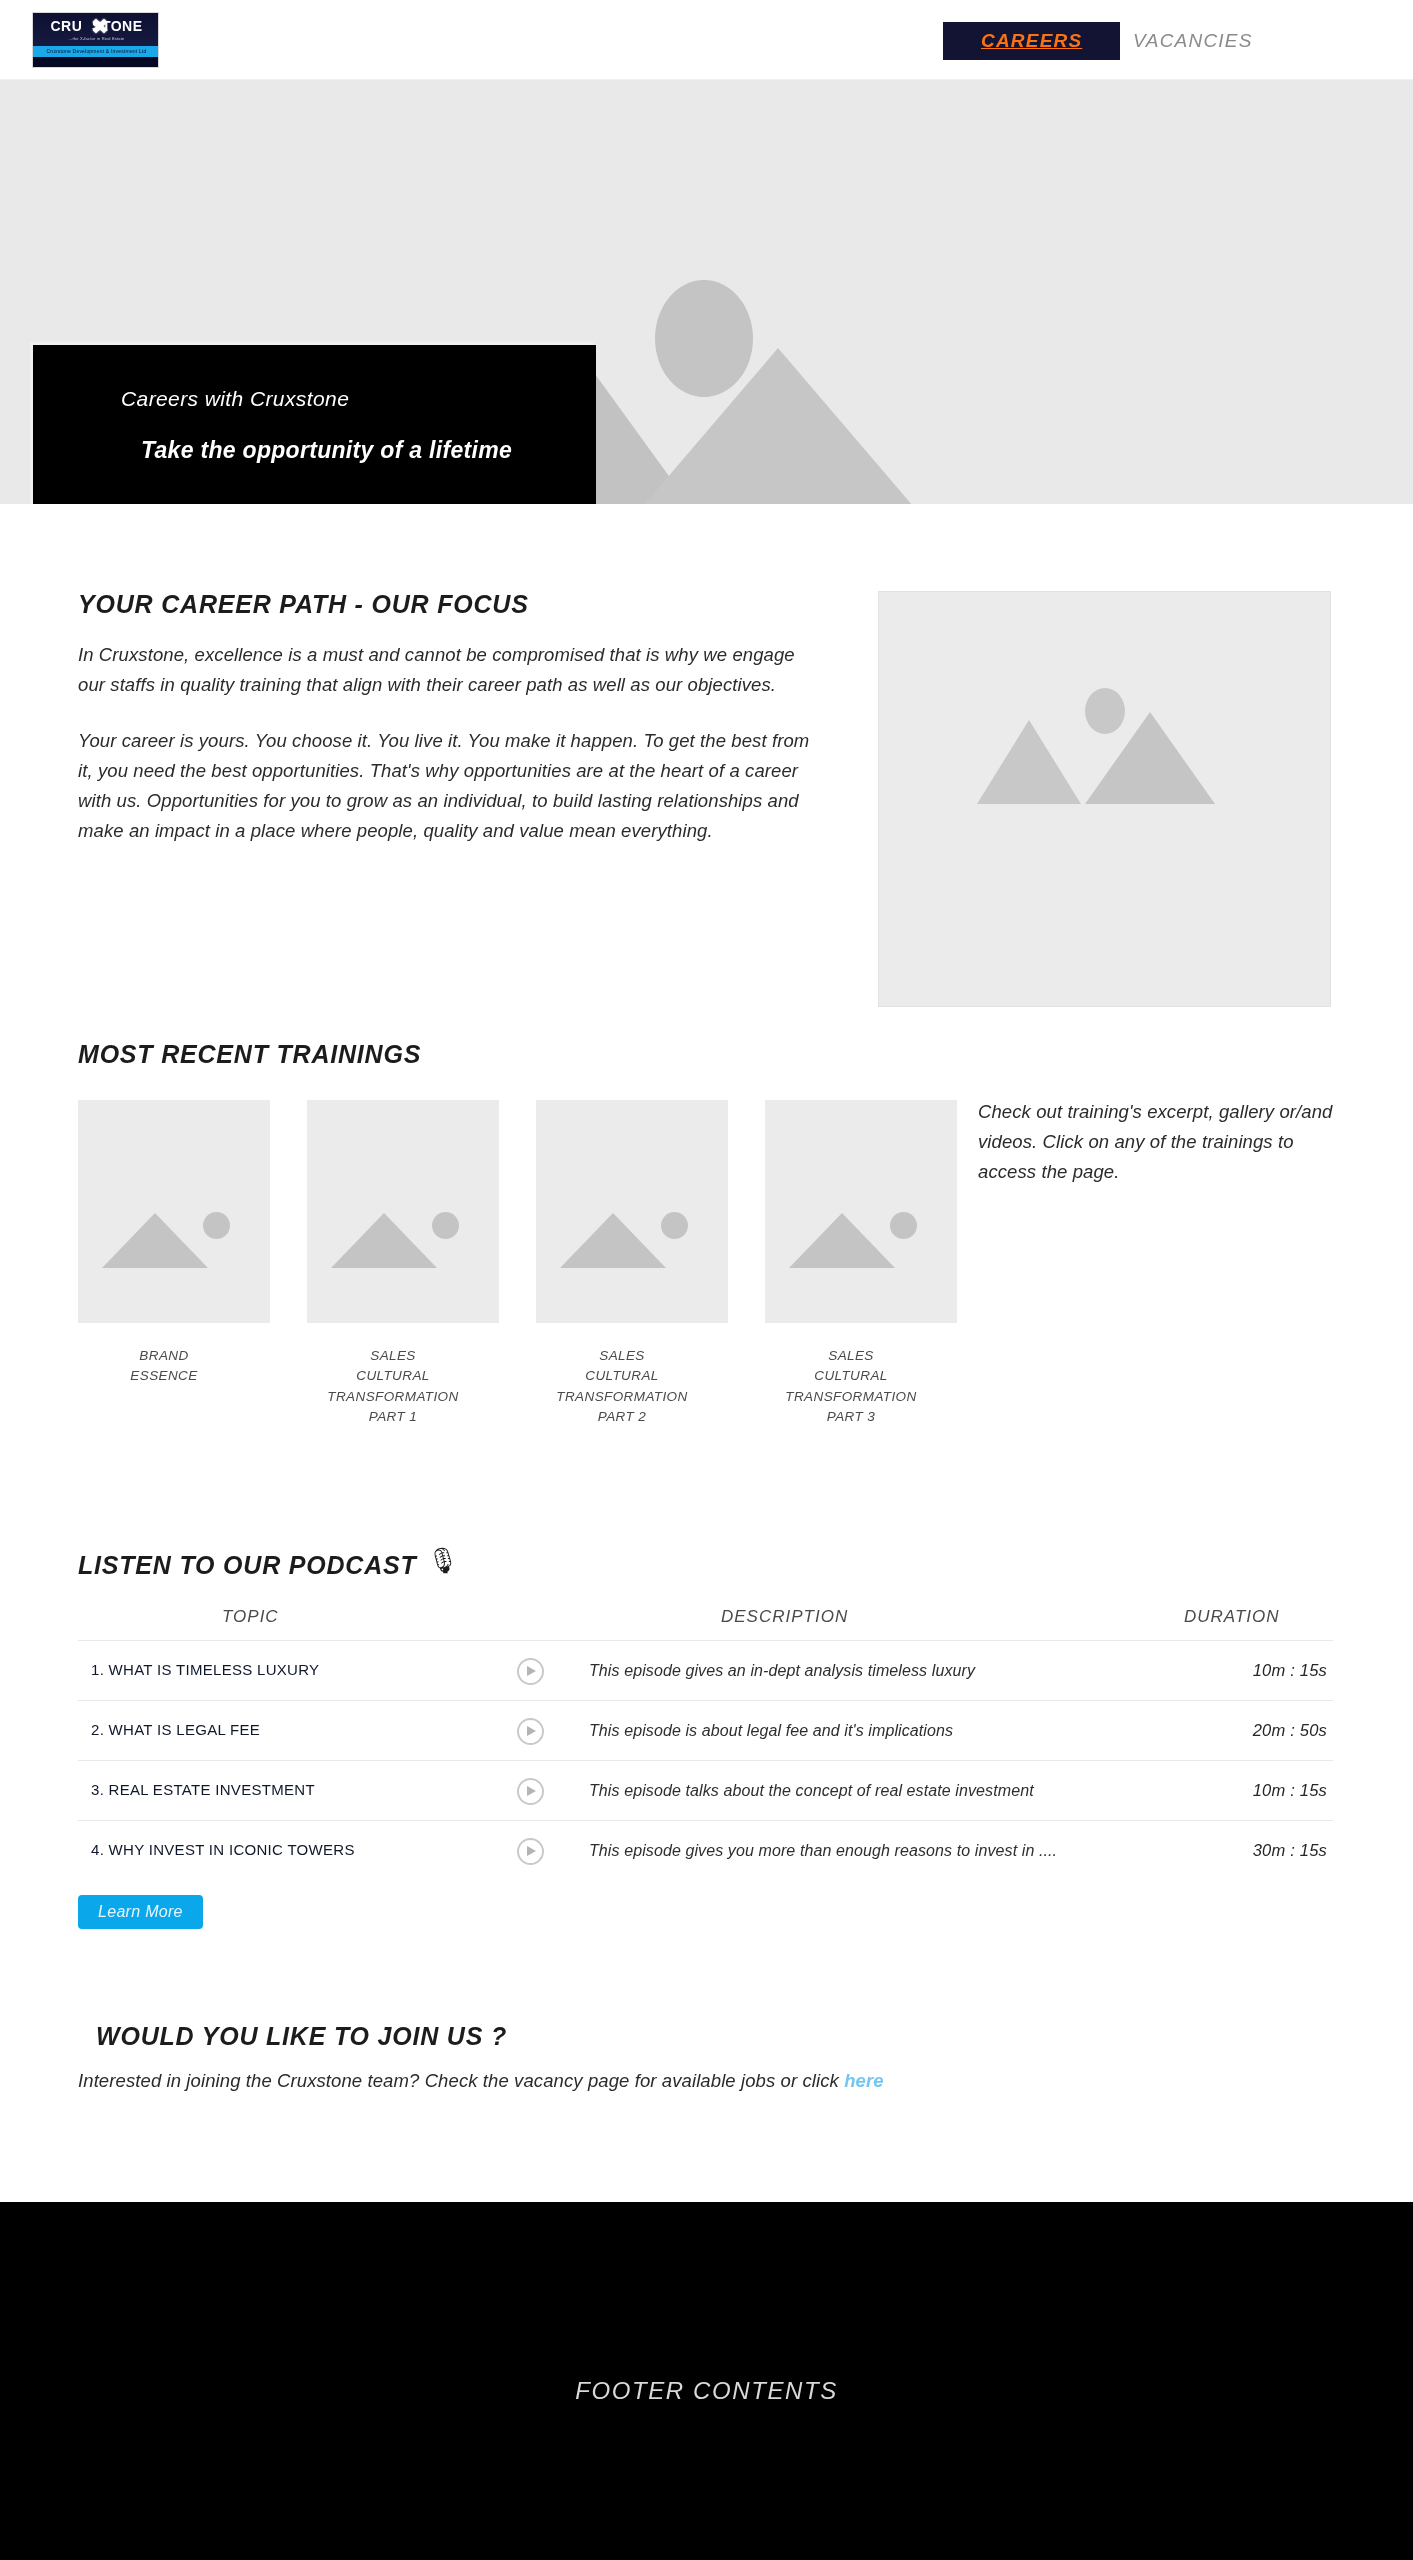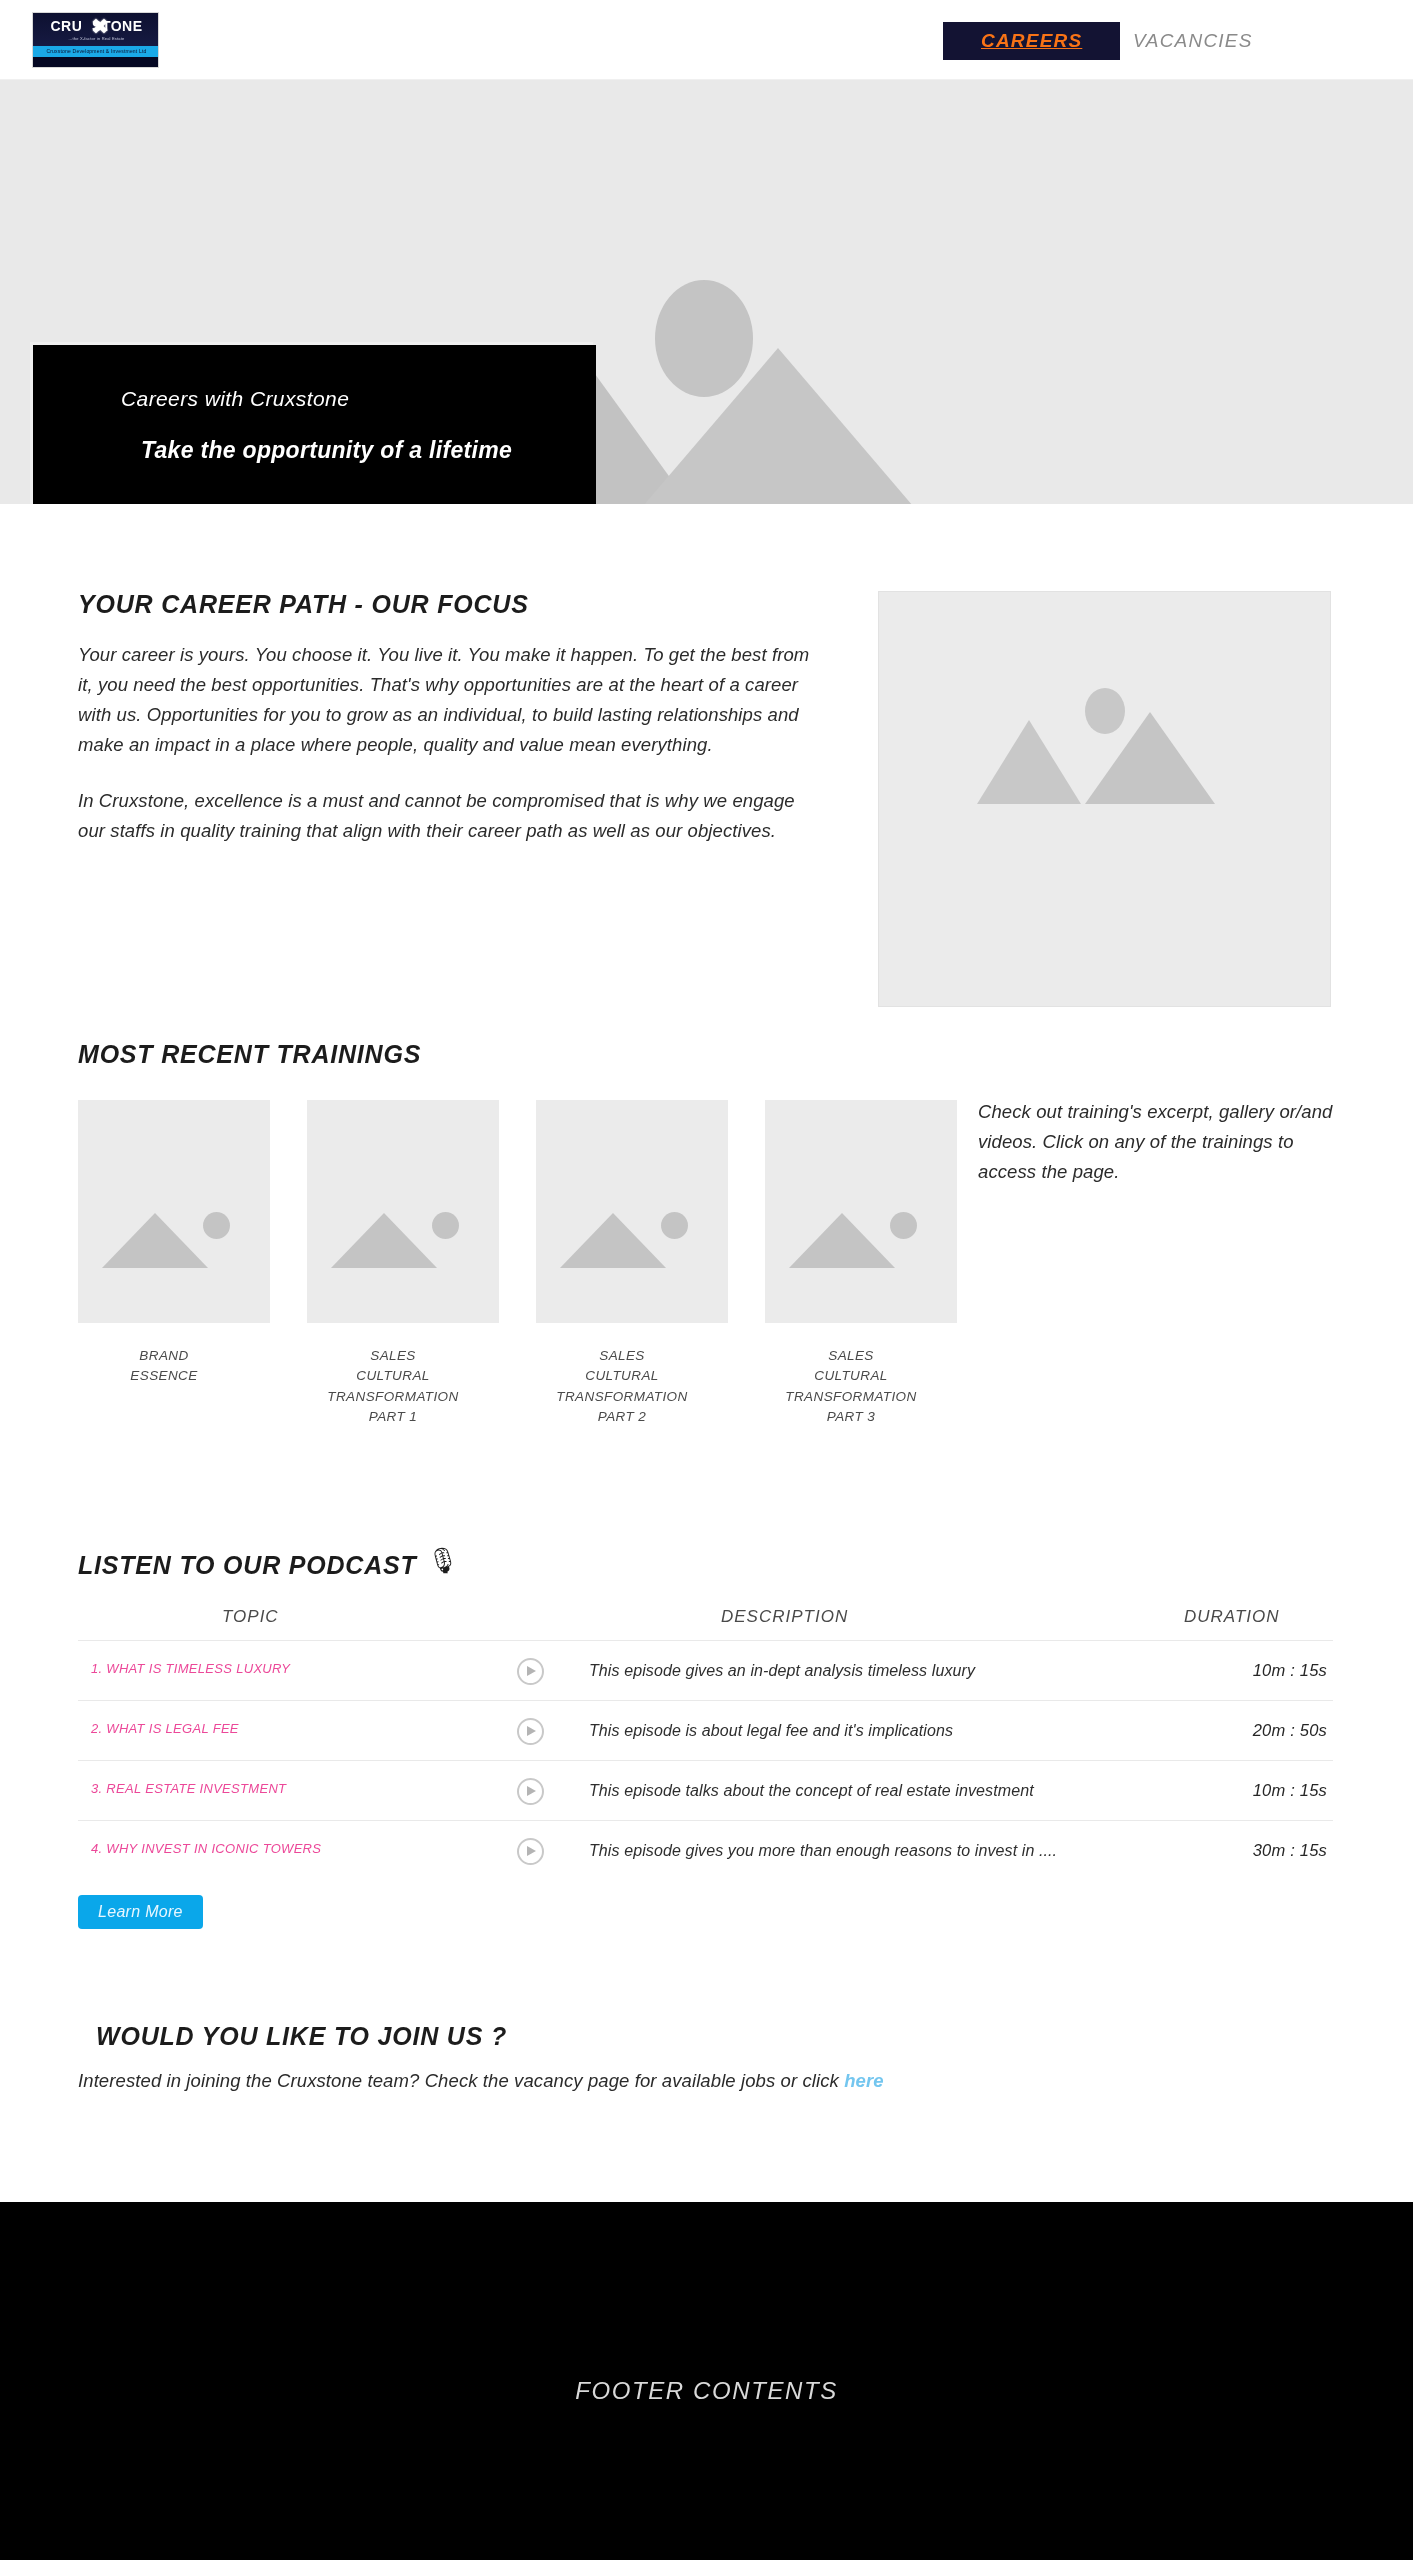--- a/index.html
+++ b/index.html
@@ -223,21 +223,21 @@
     border-top: 1px solid #e9e9e9;
   }
   .pod-row:last-of-type { border-bottom: 1px solid #e9e9e9; }
   #pod-row-0 { top: 1640px; }
   #pod-row-1 { top: 1700px; }
   #pod-row-2 { top: 1760px; }
   #pod-row-3 { top: 1820px; }
 
   .pod-topic {
     position: absolute; left: 13px; top: 20px;
-    font-style: italic; font-size: 13px; color: #ec4899;
+    font-size: 15px; color: #0f172a;
     letter-spacing: .3px; white-space: nowrap;
   }
   .pod-play {
     position: absolute; left: 439px; top: 17px;
     width: 27px; height: 27px; border-radius: 50%;
     border: 2.5px solid #c9c9c9;
   }
   .pod-play::after {
     content: ""; position: absolute;
     left: 8px; top: 5.5px;
@@ -319,22 +319,22 @@
 
   <div class="hero-box">
     <div class="hero-line1">Careers with Cruxstone</div>
     <div class="hero-line2">Take the opportunity of a lifetime</div>
   </div>
 </div>
 
 <div class="sec-title" id="career-title">YOUR CAREER PATH - OUR FOCUS</div>
 
 <div class="career-copy">
+  <p class="body-text">In Cruxstone, excellence is a must and cannot be compromised that is why we engage our staffs in quality training that align with their career path as well as our objectives.</p>
   <p class="body-text">Your career is yours. You choose it. You live it. You make it happen. To get the best from it, you need the best opportunities. That's why opportunities are at the heart of a career with us. Opportunities for you to grow as an individual, to build lasting relationships and make an impact in a place where people, quality and value mean everything.</p>
-  <p class="body-text">In Cruxstone, excellence is a must and cannot be compromised that is why we engage our staffs in quality training that align with their career path as well as our objectives.</p>
 </div>
 
 <div class="ph-box" id="career-image">
   <div class="ph-big-sun"></div>
   <div class="ph-big-left"></div>
   <div class="ph-big-right"></div>
 </div>
 
 <div class="sec-title" id="trainings-title">MOST RECENT TRAININGS</div>
 

